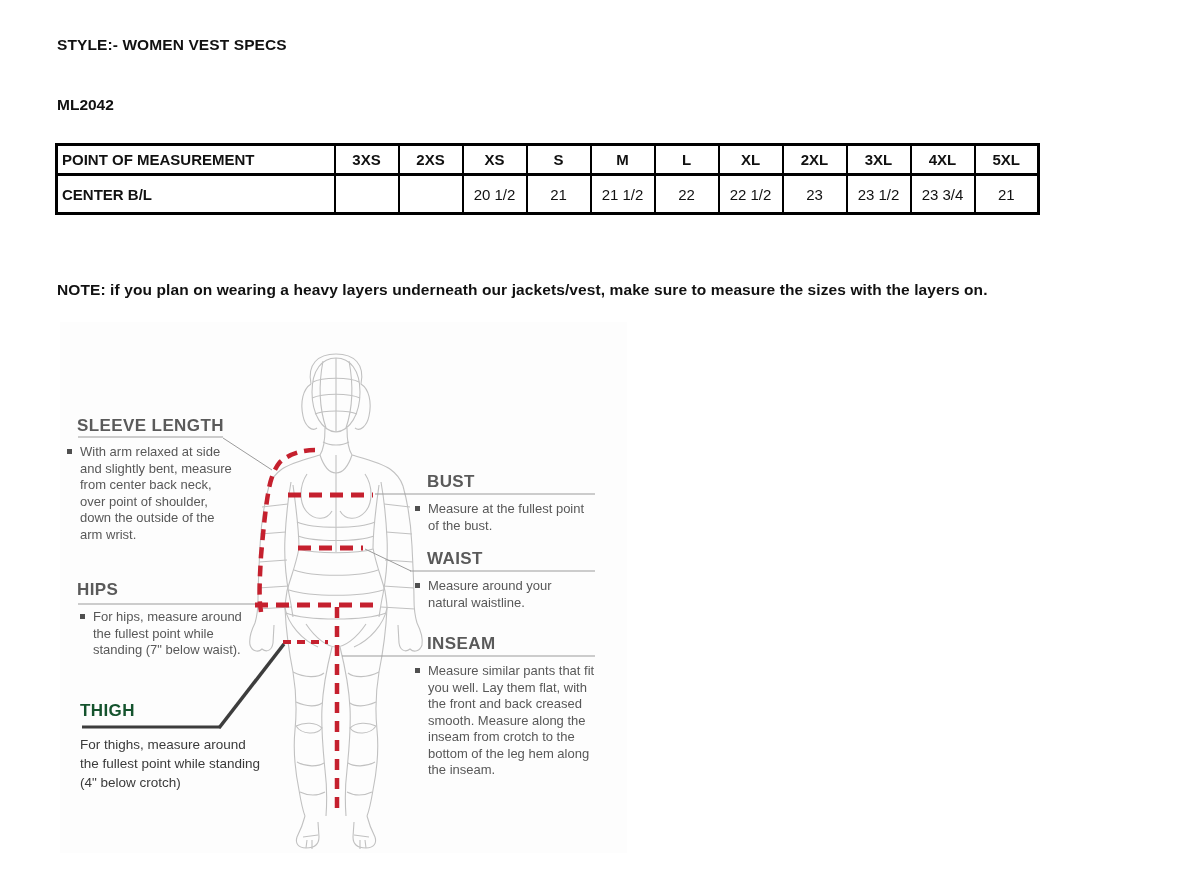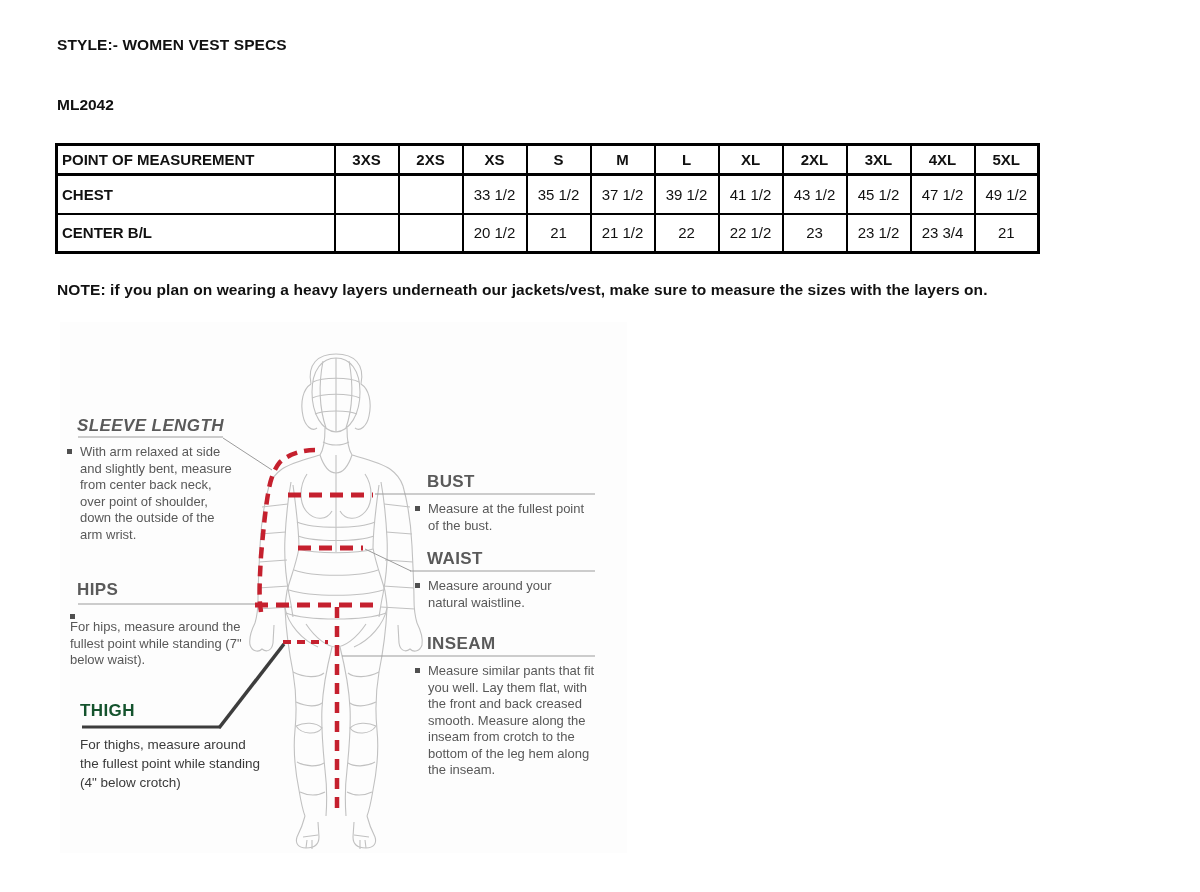--- a/index.html
+++ b/index.html
@@ -36,24 +36,24 @@
     letter-spacing:0.4px; white-space:nowrap;
   }
   .g-head.dark { color:#14532d; font-weight:700; }
   .g-par {
     position:absolute; display:flex; align-items:flex-start;
     font-size:13px; line-height:16.5px; color:#585858;
   }
   .g-par .bullet { width:5px; height:5px; background:#4f4f4f; margin:5px 8px 0 0; flex:none; }
   .g-par.thigh { font-size:13.5px; line-height:19px; color:#3a3a3a; }
 
-  .pos-sleeve-h { left:17px;  top:94px;font-style:italic;  }
+  .pos-sleeve-h { left:17px;  top:94px;  }
   .pos-sleeve-t { left:7px;   top:122px; width:165px; }
   .pos-hips-h   { left:17px;  top:258px; }
-  .pos-hips-t   { left:10px;   top:287px; width:182px;flex-direction:column; }
+  .pos-hips-t   { left:20px;   top:287px; width:182px; }
   .pos-thigh-h  { left:20px;  top:379px; }
   .pos-thigh-t  { left:20px;  top:413px; width:188px; }
   .pos-bust-h   { left:367px; top:150px; }
   .pos-bust-t   { left:355px; top:179px; width:172px; }
   .pos-waist-h  { left:367px; top:227px; }
   .pos-waist-t  { left:355px; top:256px; width:168px; }
   .pos-inseam-h { left:367px; top:312px; }
   .pos-inseam-t { left:355px; top:341px; width:188px; }
 </style>
 </head>
@@ -85,34 +85,20 @@
       <td>2XS</td>
       <td>XS</td>
       <td>S</td>
       <td>M</td>
       <td>L</td>
       <td>XL</td>
       <td>2XL</td>
       <td>3XL</td>
       <td>4XL</td>
       <td>5XL</td>
-    </tr>
-    <tr class="datarow">
-      <td class="rowlabel">CHEST</td>
-      <td></td>
-      <td></td>
-      <td>33 1/2</td>
-      <td>35 1/2</td>
-      <td>37 1/2</td>
-      <td>39 1/2</td>
-      <td>41 1/2</td>
-      <td>43 1/2</td>
-      <td>45 1/2</td>
-      <td>47 1/2</td>
-      <td>49 1/2</td>
     </tr>
     <tr class="datarow">
       <td class="rowlabel">CENTER B/L</td>
       <td></td>
       <td></td>
       <td>20 1/2</td>
       <td>21</td>
       <td>21 1/2</td>
       <td>22</td>
       <td>22 1/2</td>

